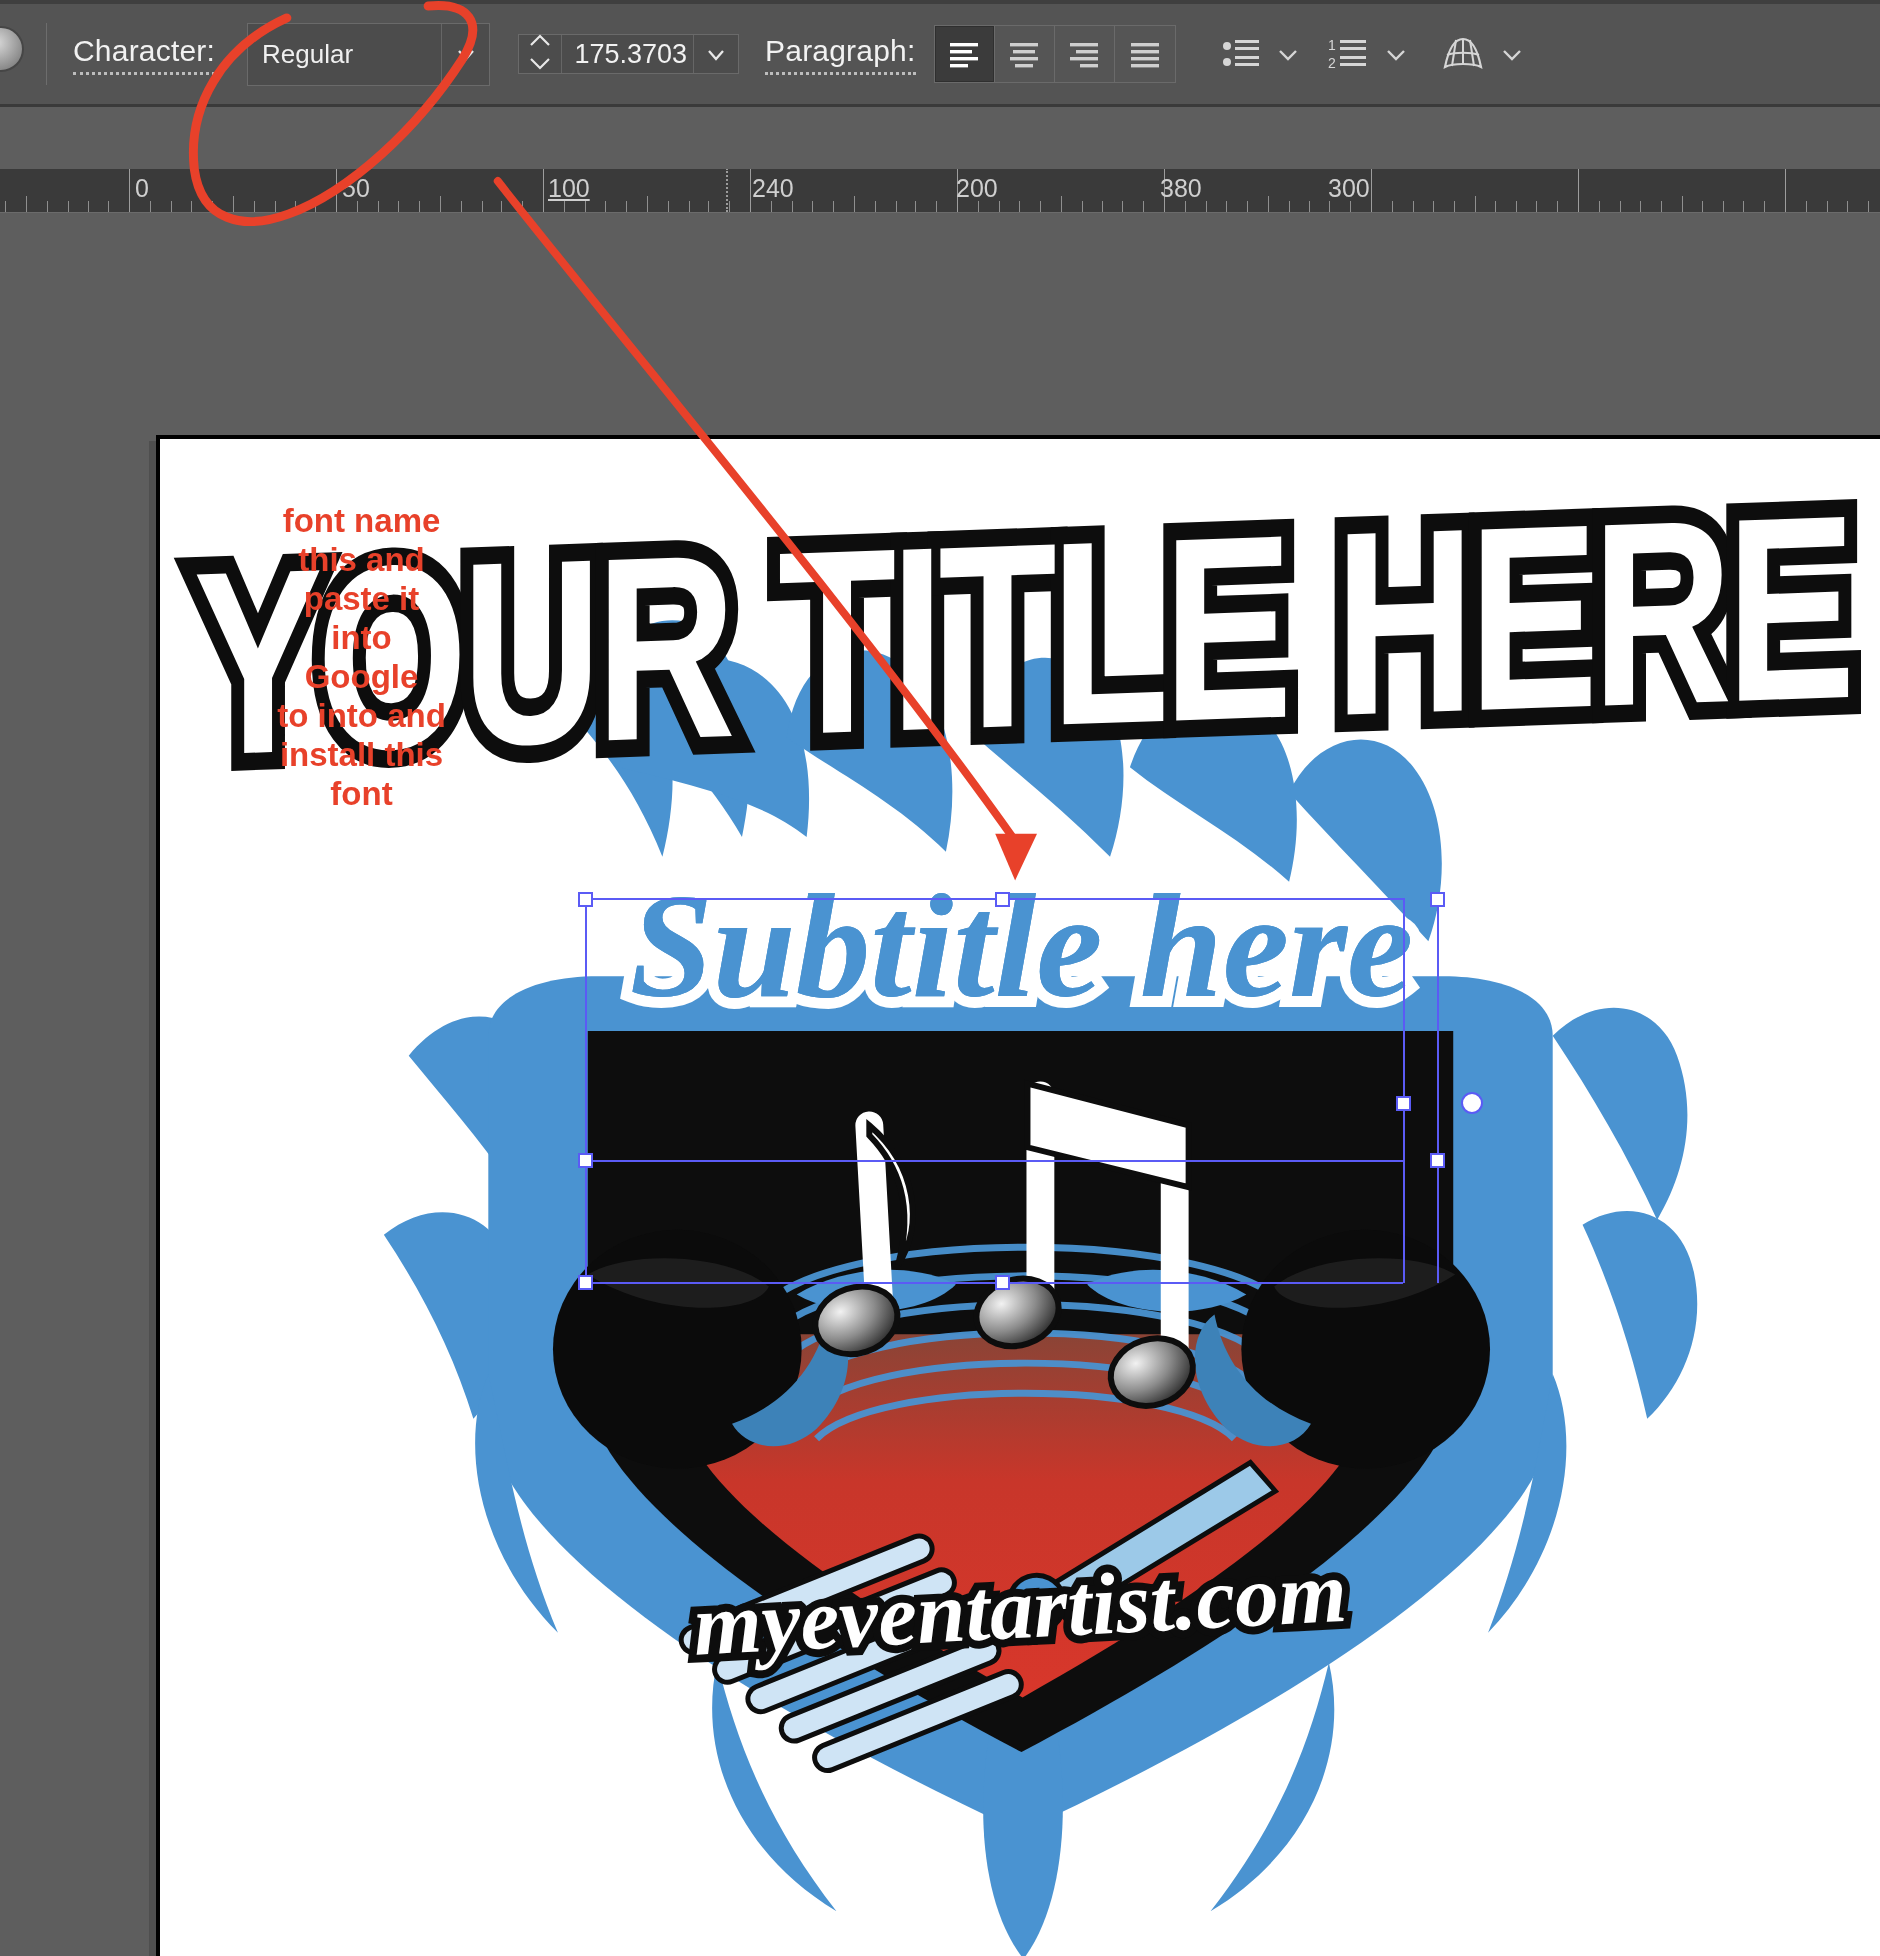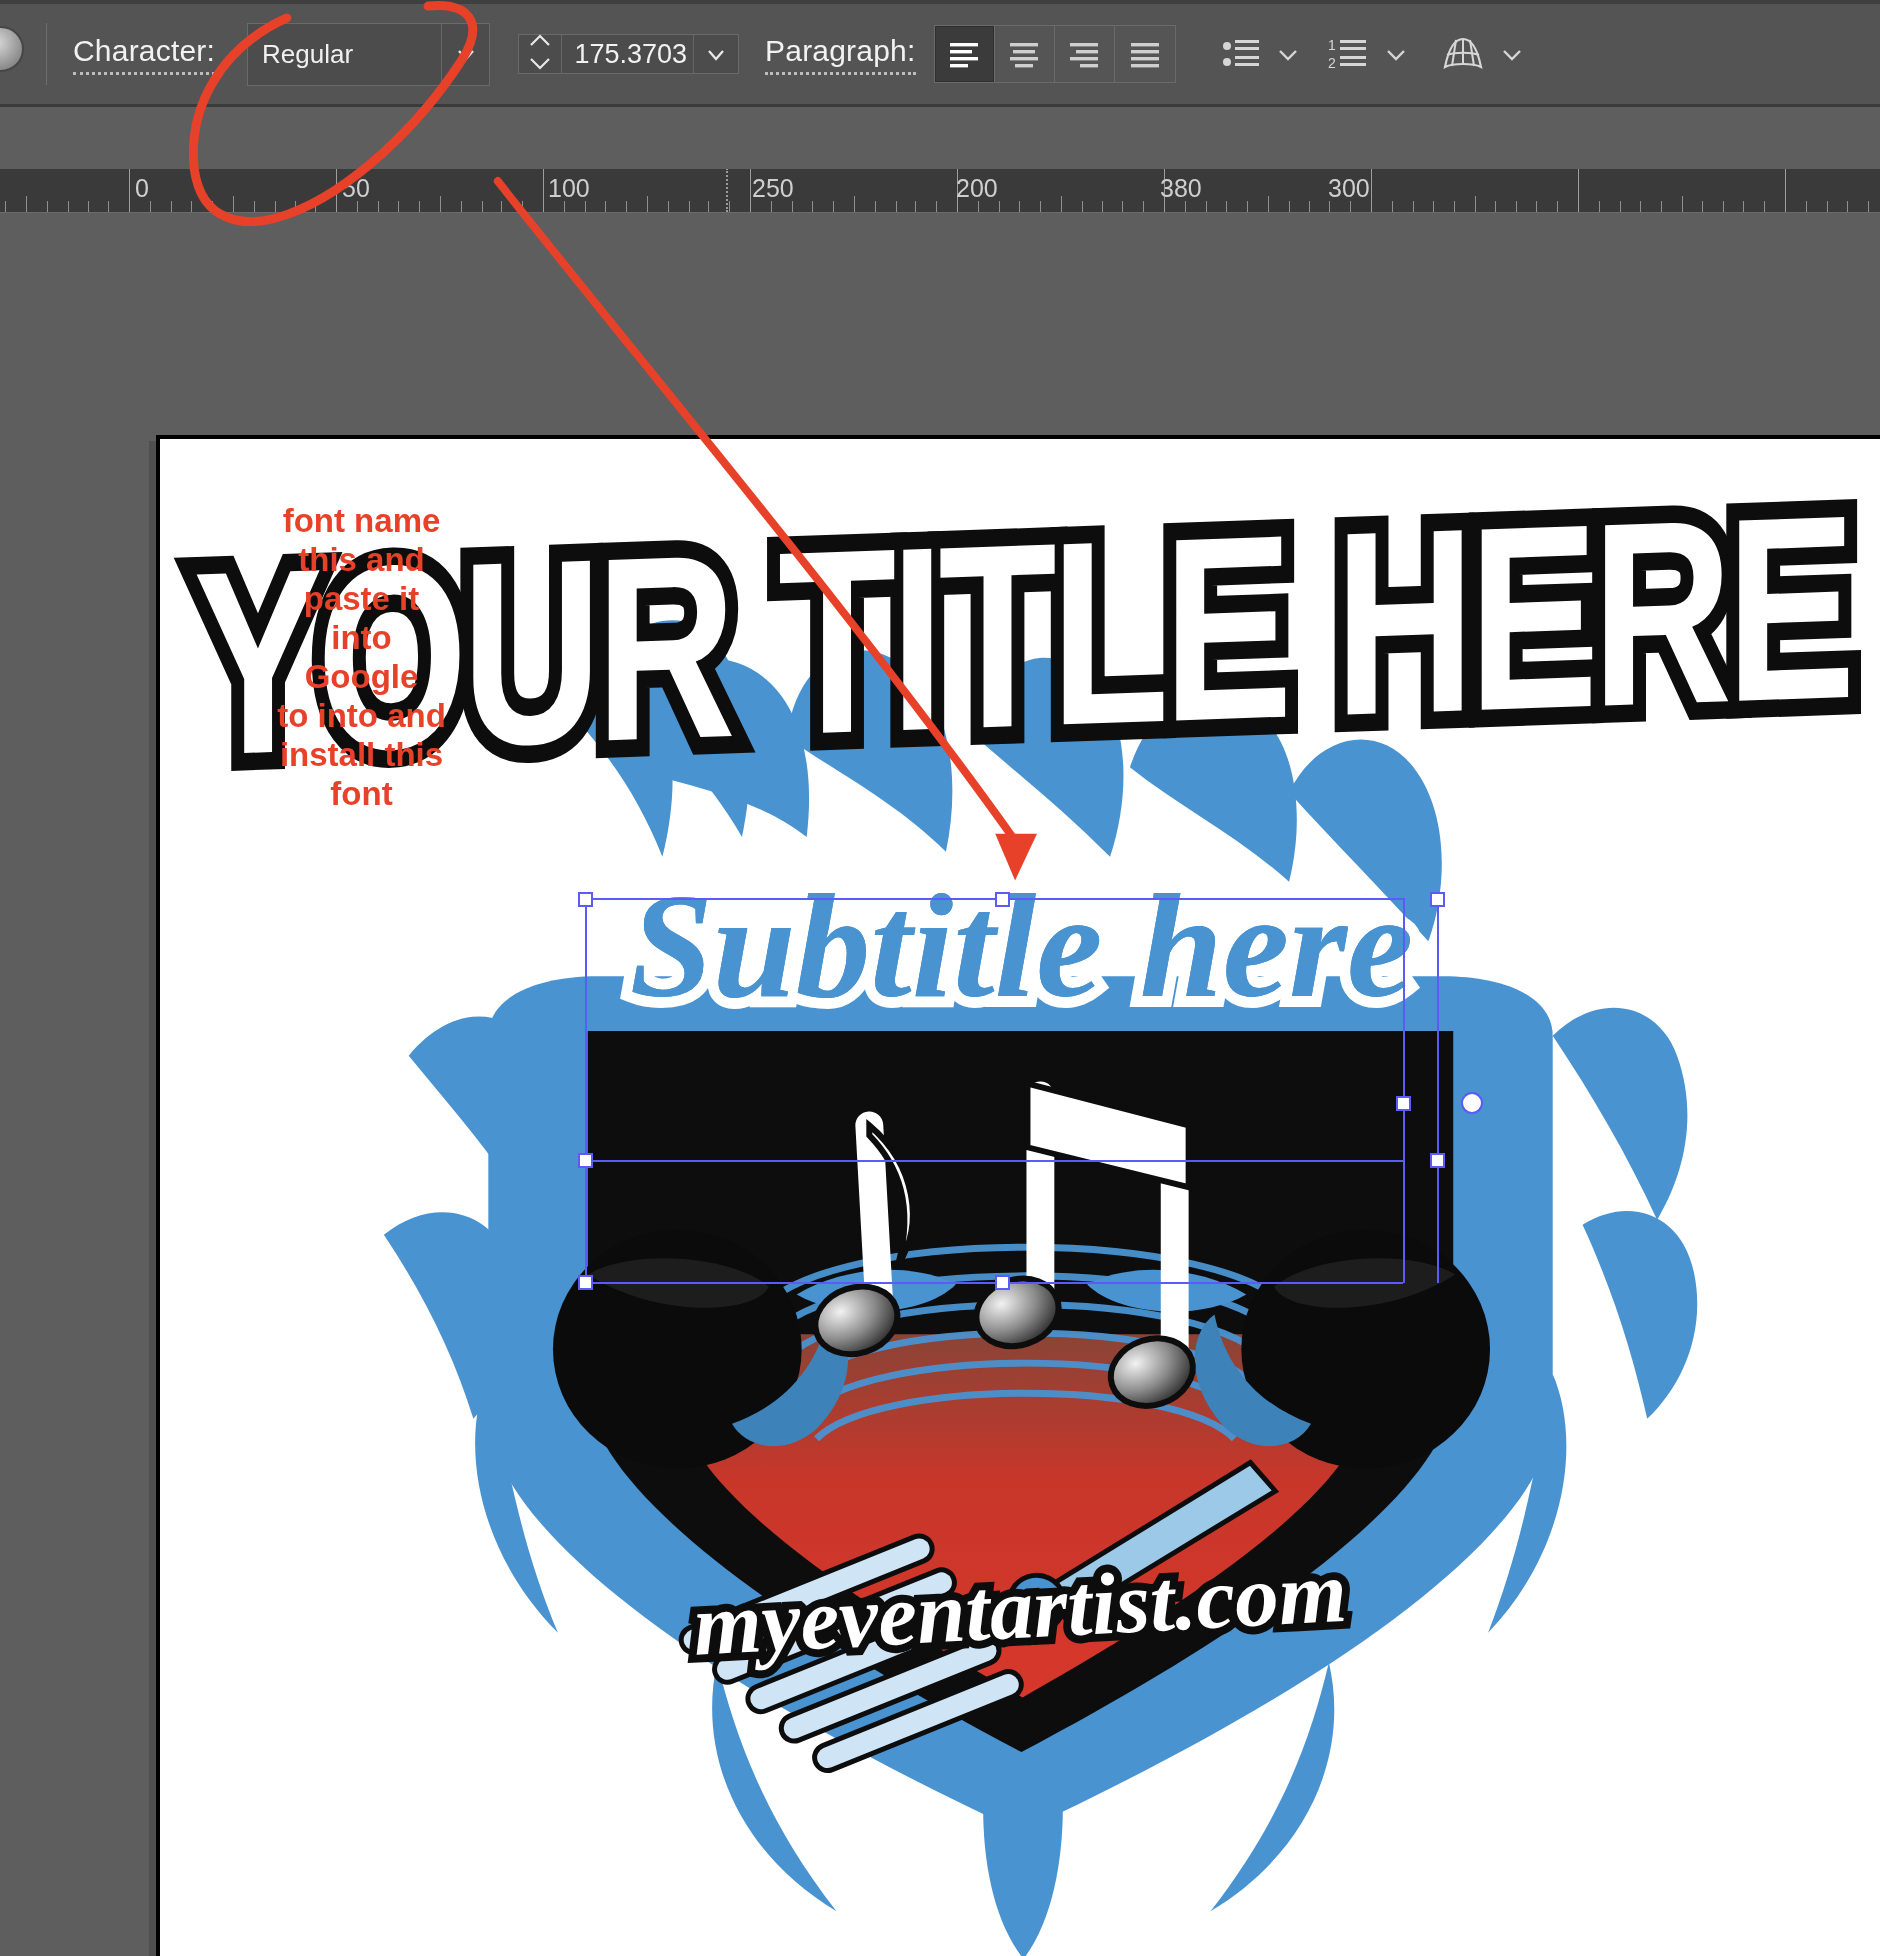--- a/index.html
+++ b/index.html
@@ -378,22 +378,22 @@
         <div class="rtick minor" style="left: 1764px;"></div>
         <div class="rtick major" style="left: 1785px;"></div>
         <div class="rtick minor" style="left: 1806px;"></div>
         <div class="rtick minor" style="left: 1827px;"></div>
         <div class="rtick minor" style="left: 1847px;"></div>
         <div class="rtick minor" style="left: 1868px;"></div>
       </div>
     <div id="ruler-labels">
         <div class="rlabel" style="left: 135px;">0</div>
         <div class="rlabel" style="left: 342px;">50</div>
-        <div class="rlabel" style="left: 548px;">100</div>
-        <div class="rlabel" style="left: 752px;">250</div>
+        <div class="rlabel" style="left: 548px; text-decoration: underline;">100</div>
+        <div class="rlabel" style="left: 752px;">240</div>
         <div class="rlabel" style="left: 956px;">200</div>
         <div class="rlabel" style="left: 1160px;">380</div>
         <div class="rlabel" style="left: 1328px;">300</div>
       </div>
     <div class="rtick guide" style="left:726px;"></div>
   </div>
 
   <div class="artshadow"></div>
   <div class="artboard">
 

